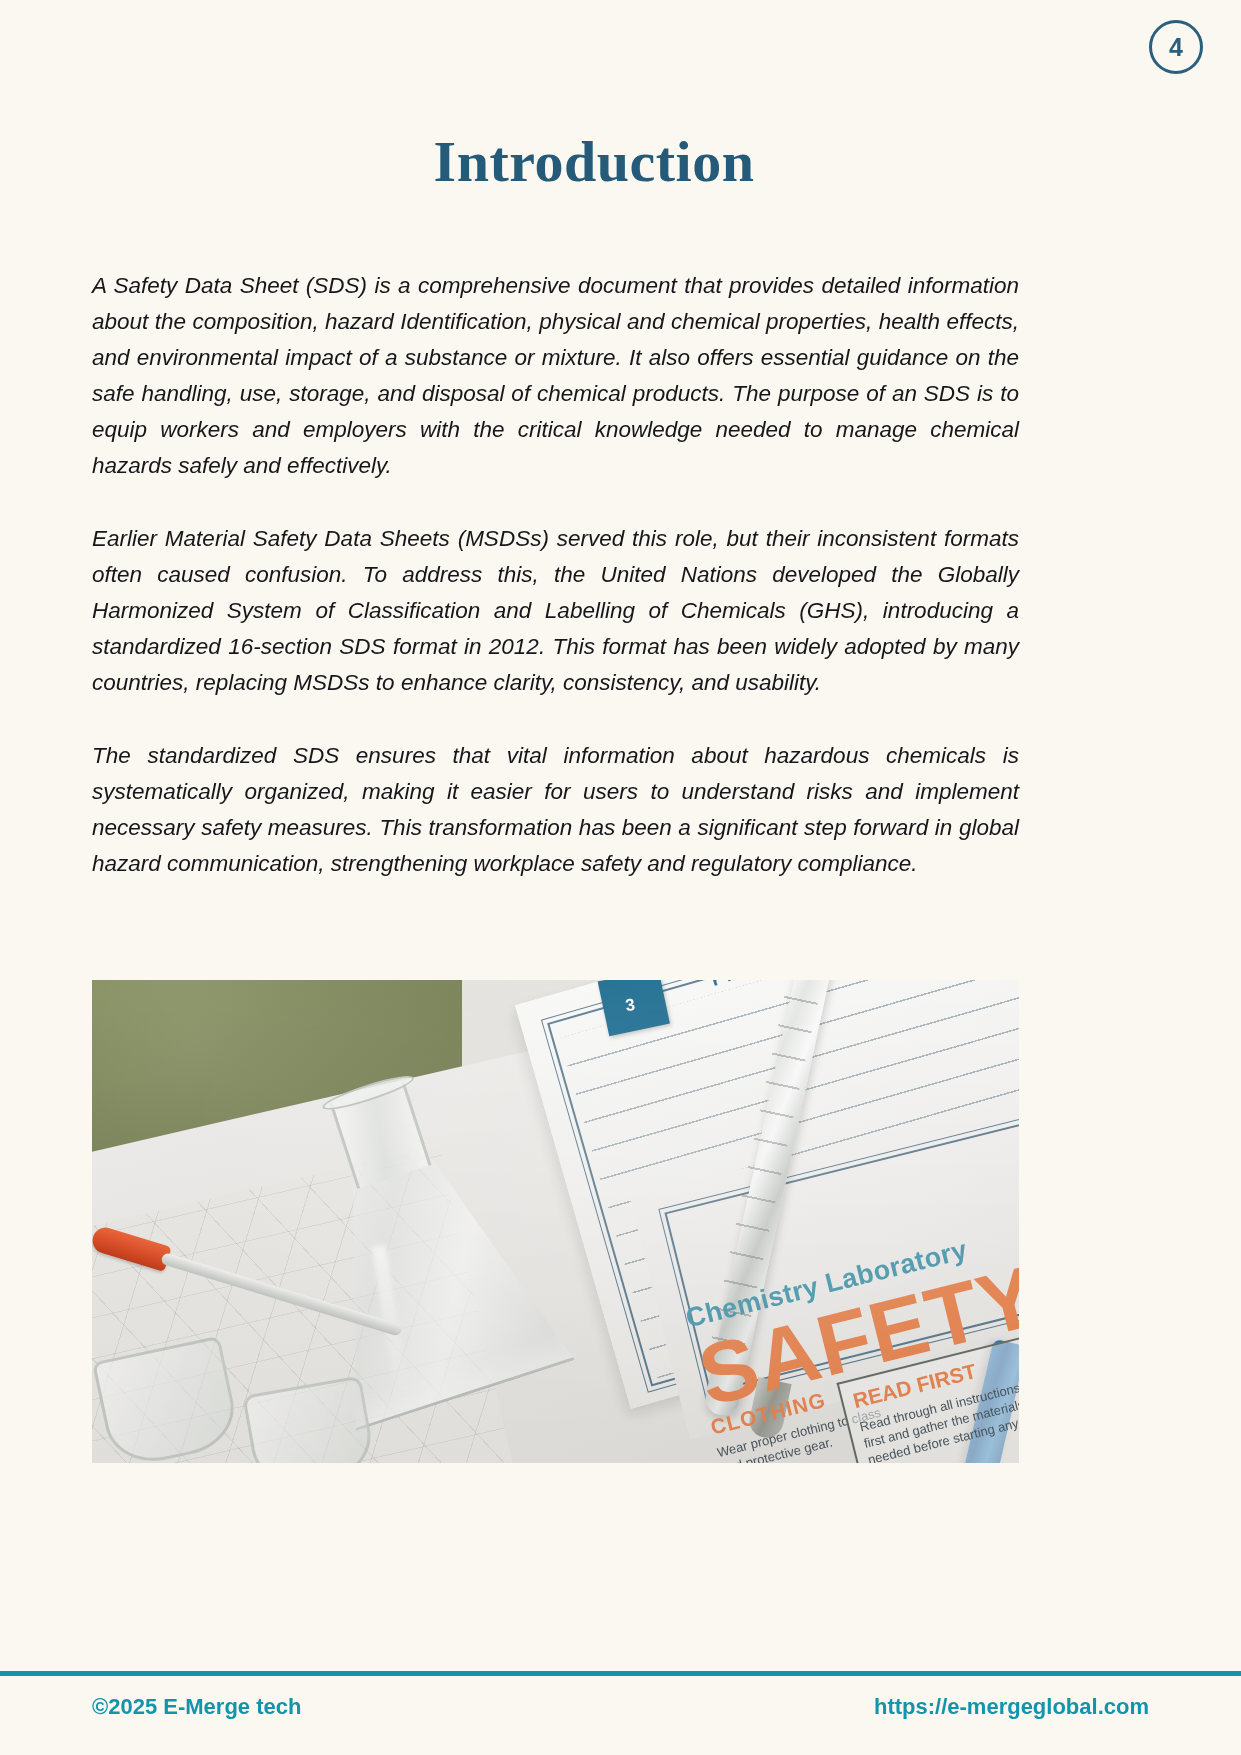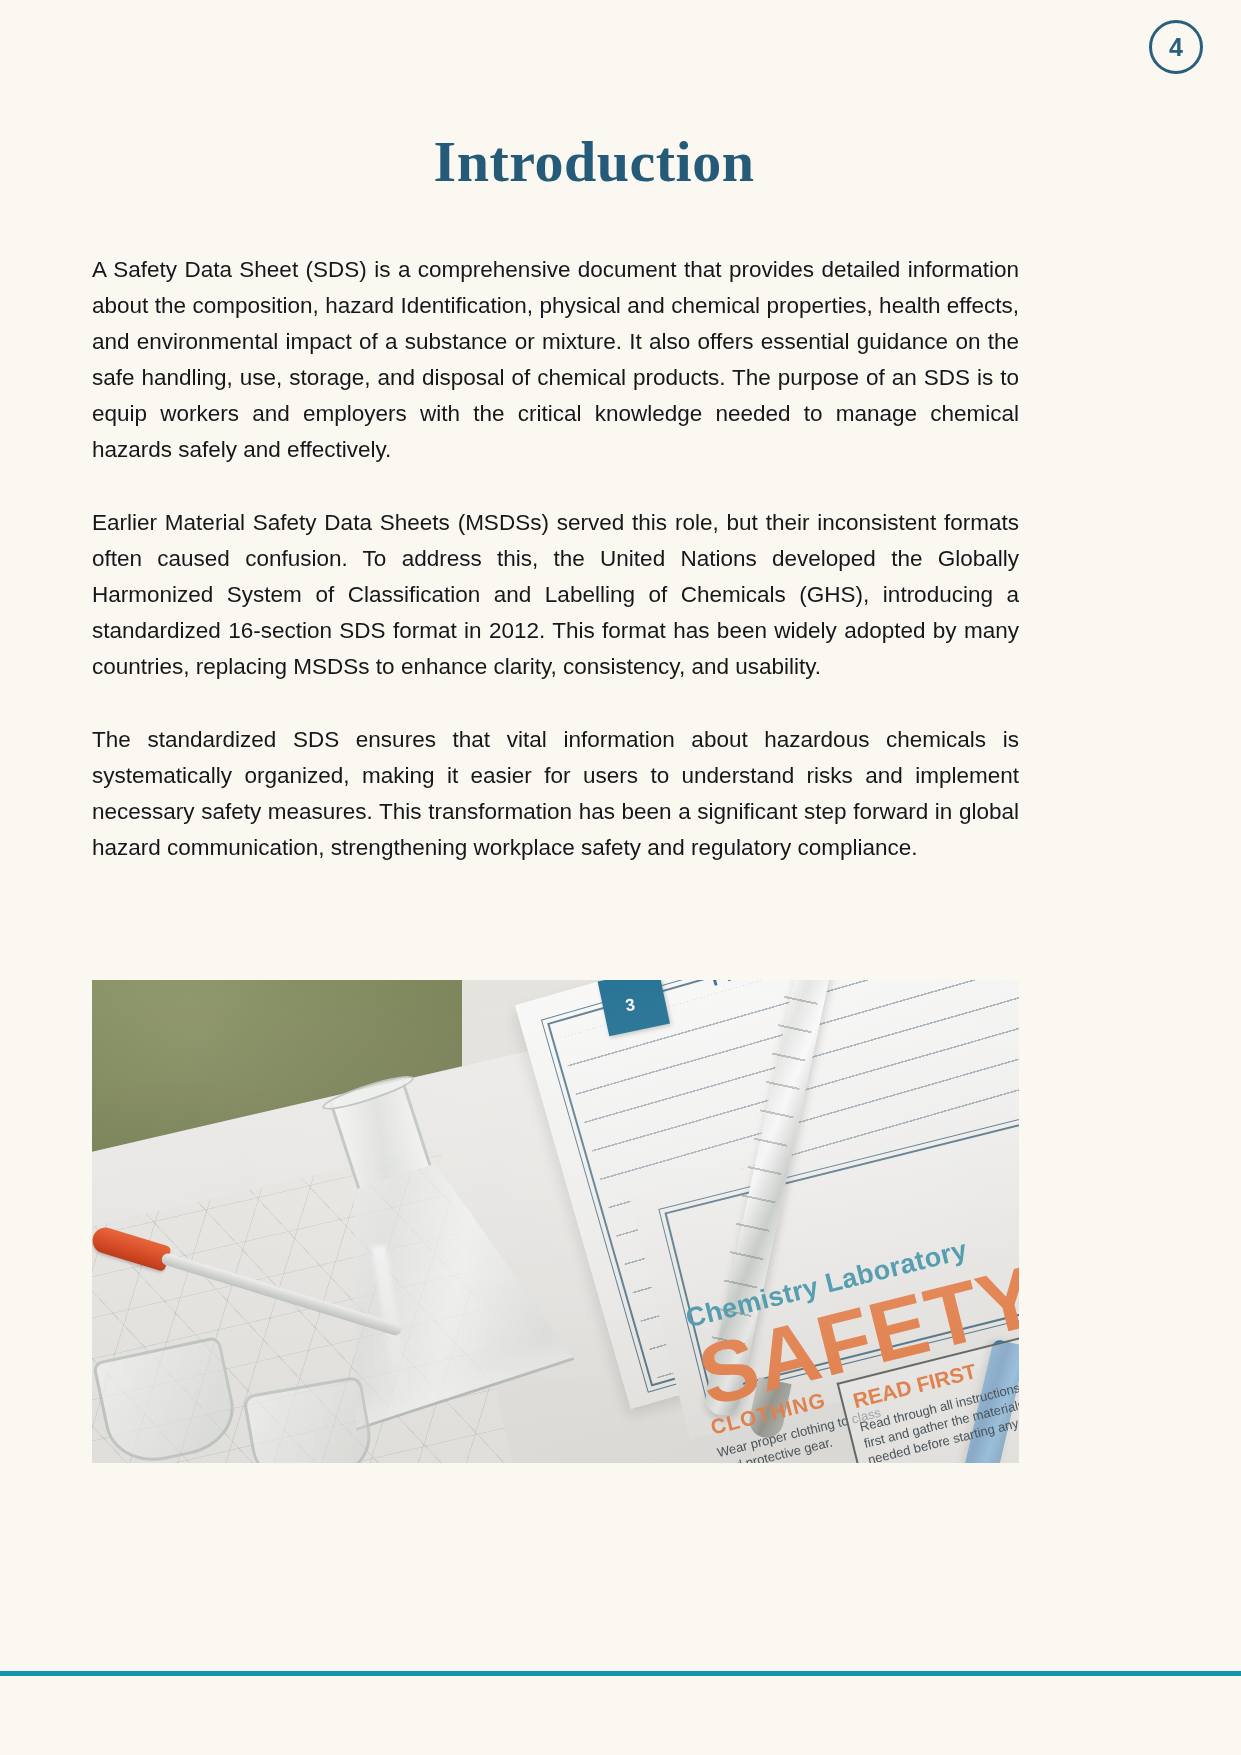--- a/index.html
+++ b/index.html
@@ -52,23 +52,24 @@
     font-family: "Liberation Serif", serif;
     font-weight: bold;
     font-size: 58px;
     color: #255a79;
     letter-spacing: 0.5px;
   }
 
   
   .content {
     position: absolute;
-    top: 252px;
+    top: 268px;
     left: 92px;
     width: 927px;
+    font-style: italic;
   }
 
   .body-paragraph {
     font-family: "Liberation Sans", sans-serif;
     font-size: 22.5px;
     line-height: 36px;
     color: #17161a;
     text-align: justify;
     text-justify: inter-word;
     margin-bottom: 37px;
@@ -571,14 +572,18 @@
         <div class="readfirst-title">READ FIRST</div>
         <div class="readfirst-body">Read through all instructions first and gather the materials needed before starting any activity.</div>
 
       </div>
 
       <div class="photo-grade"></div>
     </div>
   </figure>
 
   <div class="footer-rule"></div>
+  <div class="footer">
+    <span class="footer-left">©2025 E-Merge tech</span>
+    <span class="footer-right">https://e-mergeglobal.com</span>
+  </div>
 
 </div>
 
 </body></html>

